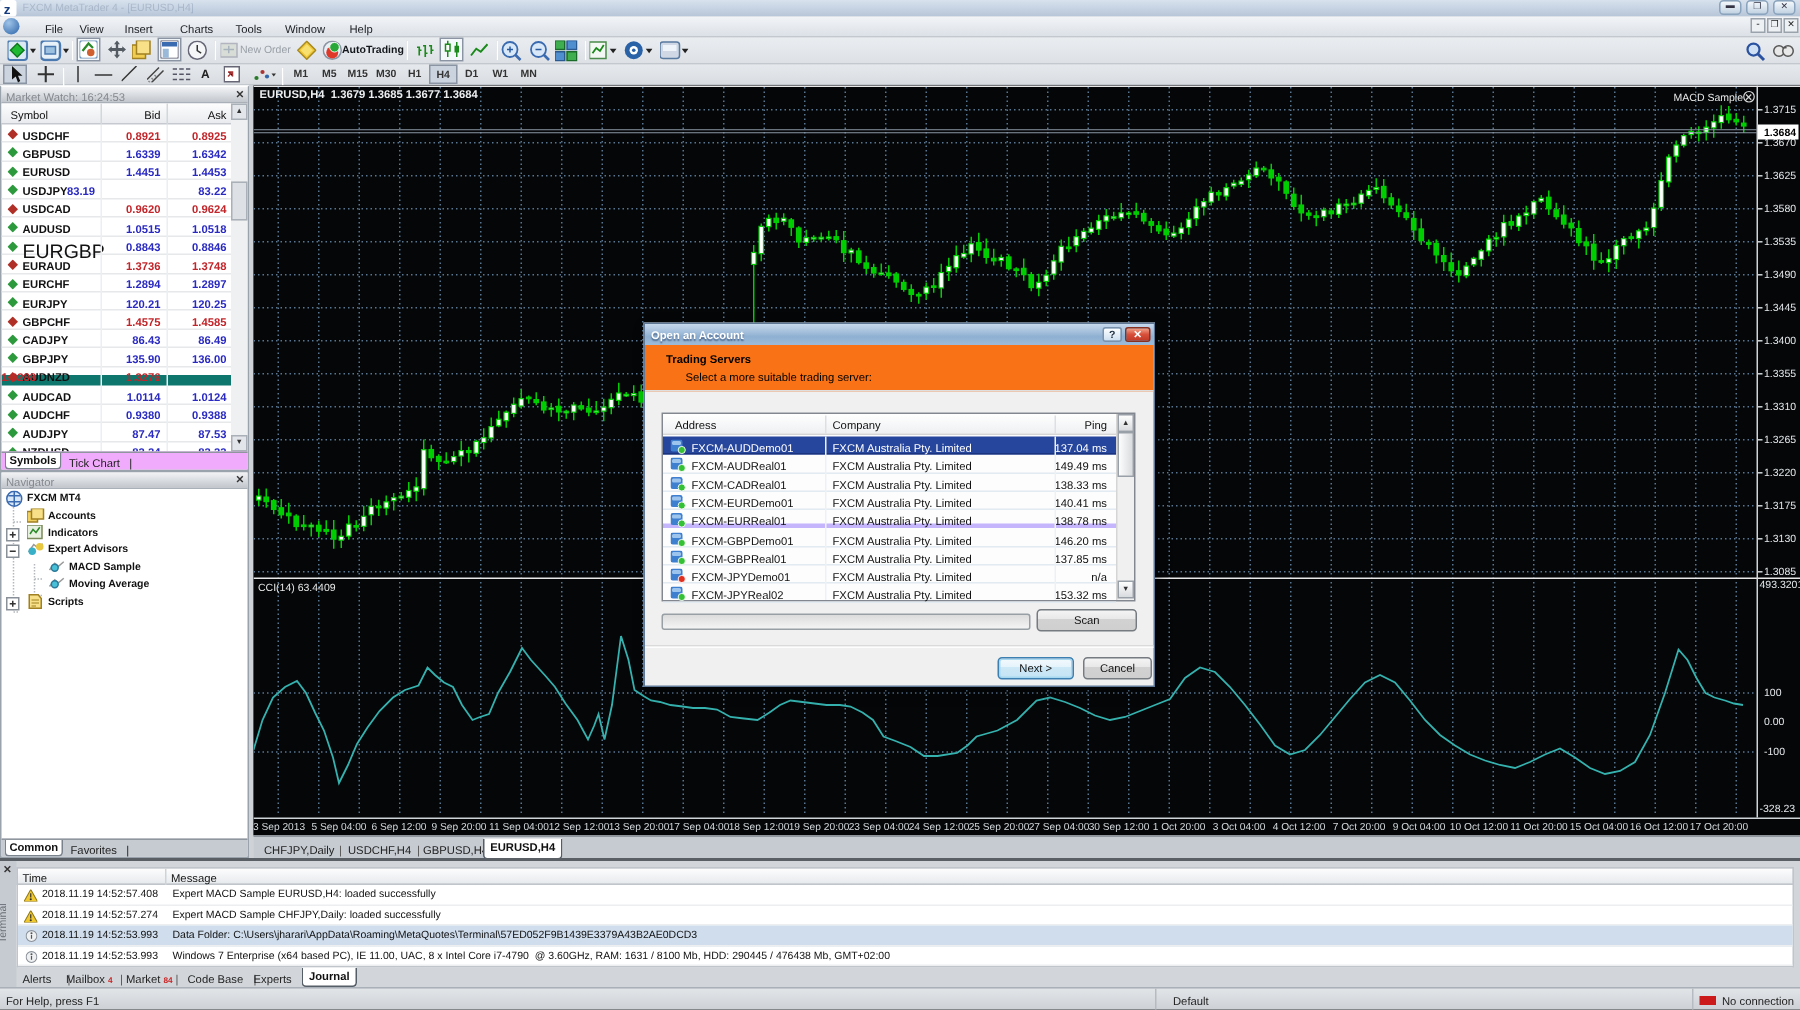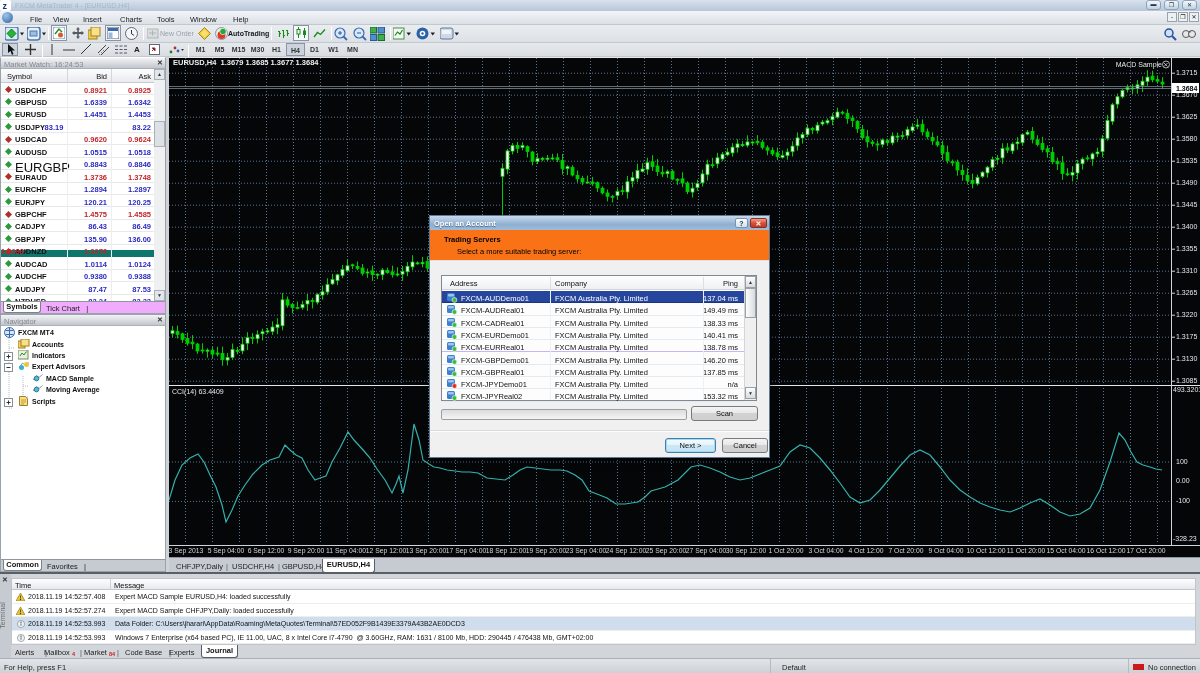--- a/index.html
+++ b/index.html
@@ -1095,21 +1095,21 @@
       <div class="abs" style="left:0;top:51.9px;width:302px;height:12.3px;border-bottom:1px solid #e2eaf2">
         <svg class="abs" style="left:5px;top:2px" width="11" height="10">
           <rect x="0" y="0" width="8" height="8" rx="1.5" fill="#3f7fd0"></rect>
           <rect x="1" y="1" width="6" height="2.6" rx="1" fill="#9cc4ec"></rect>
           <circle cx="7.5" cy="7" r="2.4" fill="#35c135" stroke="#fff" stroke-width="0.6"></circle>
         </svg>
         <span class="abs" style="left:19px;top:3px;color:#111;font-size:7.5px">FXCM-EURDemo01</span>
         <span class="abs" style="left:113px;top:3px;color:#111;font-size:7.5px">FXCM Australia Pty. Limited</span>
         <span class="abs" style="left:0;top:3px;width:296px;text-align:right;color:#111;font-size:7.5px">140.41 ms</span>
       </div>
-      <div class="abs" style="left:0;top:64.2px;width:302px;height:12.3px;border-bottom:1px solid #c4b5fd">
+      <div class="abs" style="left:0;top:64.2px;width:302px;height:12.3px;border-bottom:3px solid #c4b5fd">
         <svg class="abs" style="left:5px;top:2px" width="11" height="10">
           <rect x="0" y="0" width="8" height="8" rx="1.5" fill="#3f7fd0"></rect>
           <rect x="1" y="1" width="6" height="2.6" rx="1" fill="#9cc4ec"></rect>
           <circle cx="7.5" cy="7" r="2.4" fill="#35c135" stroke="#fff" stroke-width="0.6"></circle>
         </svg>
         <span class="abs" style="left:19px;top:3px;color:#111;font-size:7.5px">FXCM-EURReal01</span>
         <span class="abs" style="left:113px;top:3px;color:#111;font-size:7.5px">FXCM Australia Pty. Limited</span>
         <span class="abs" style="left:0;top:3px;width:296px;text-align:right;color:#111;font-size:7.5px">138.78 ms</span>
       </div>
       <div class="abs" style="left:0;top:76.5px;width:302px;height:12.3px;border-bottom:1px solid #e2eaf2">

